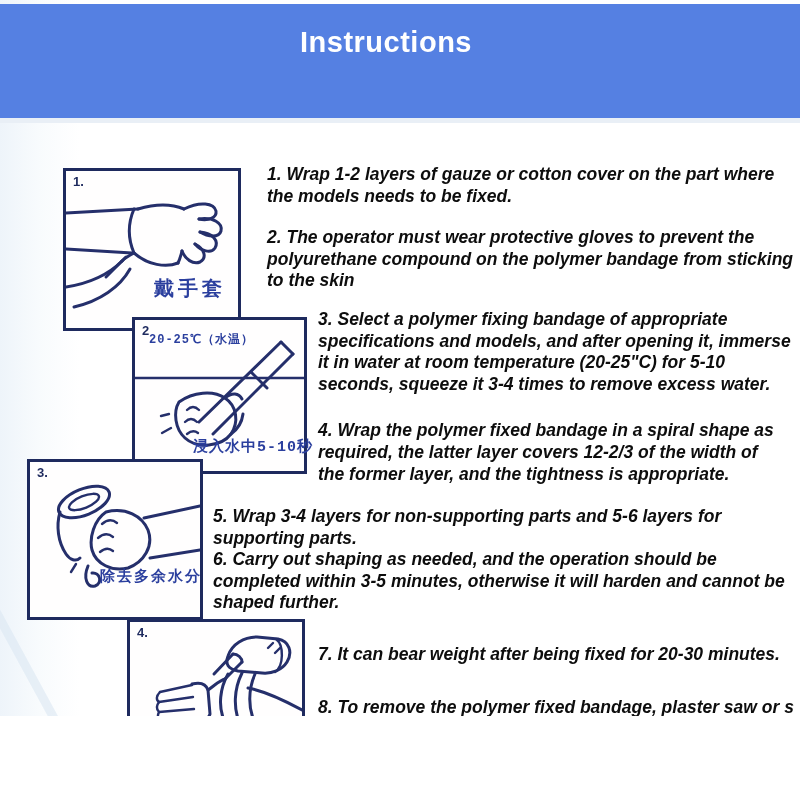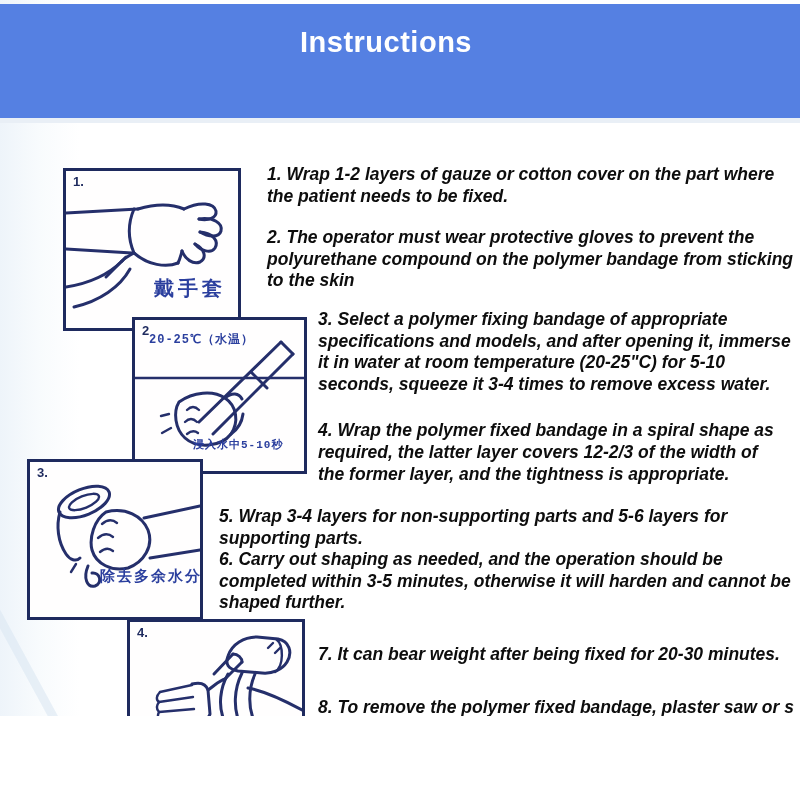--- a/index.html
+++ b/index.html
@@ -21,33 +21,33 @@
   .panel2{left:132px;top:317px;width:175px;height:157px;z-index:2;}
   .panel3{left:27px;top:459px;width:176px;height:161px;z-index:3;}
   .panel4{left:127px;top:619px;width:178px;height:155px;z-index:4;}
   .panel-num{position:absolute;left:7px;top:3px;font-size:13px;font-weight:bold;color:var(--box-border,#1e2a5e);}
   .caption{
     position:absolute;font-weight:bold;color:var(--caption-text,#2b3f9e);
     font-family:Liberation Mono, monospace;white-space:nowrap;
   }
   .cap1{left:88px;top:104px;font-size:20px;letter-spacing:4px;}
   .cap2top{left:14px;top:11px;font-size:12px;letter-spacing:1px;}
-  .cap2{left:58px;top:117px;font-size:11px;letter-spacing:1px;}
+  .cap2{left:58px;top:117px;font-size:15px;letter-spacing:1px;}
   .cap3{left:70px;top:105px;font-size:15px;letter-spacing:2px;}
   .cap4{left:74px;top:115px;font-size:16px;letter-spacing:2px;word-spacing:10px;}
   .illus{position:absolute;left:0;top:0;width:100%;height:100%;}
   .illus path,.illus ellipse,.illus line{
     fill:none;stroke:var(--illus-stroke,#252f6b);stroke-width:3;stroke-linecap:round;stroke-linejoin:round;
   }
   .thin{stroke-width:2.4 !important;}
   
   .textcol{position:absolute;color:var(--body-text,#0d0d0d);font-weight:bold;font-size:17.5px;line-height:21.6px;font-style:italic;}
   .block-a{left:267px;top:164px;}
   .block-b{left:318px;top:309px;}
-  .block-c{left:219px;top:506px;}
+  .block-c{left:213px;top:506px;}
   .block-d{left:318px;top:644px;}
   .step{margin:0;padding:0;}
   .mb-a{margin-bottom:20px;}
   .mb-b{margin-bottom:25px;}
   .mb-d{margin-bottom:31px;}
   .ln{display:block;white-space:nowrap;}
   
   .watermark{position:absolute;left:0;top:588px;width:250px;height:212px;z-index:0;opacity:.6;}
   .watermark path{fill:none;stroke:#dce8f3;stroke-width:9;stroke-linecap:round;}
 </style>
@@ -152,21 +152,21 @@
       <path class="thin" d="M29 90 C27 94 28 97 31 99"></path>
       <path d="M78 68 C84 64 90 58 95 57"></path>
     </svg>
     <span class="panel-num">4.</span>
     <span class="caption cap4">缠绕 塑性</span>
   </div>
 
   <div class="textcol block-a">
     <p class="step mb-a">
       <span class="ln">1. Wrap 1-2 layers of gauze or cotton cover on the part where</span>
-      <span class="ln">the patient needs to be fixed.</span>
+      <span class="ln">the models needs to be fixed.</span>
     </p>
     <p class="step">
       <span class="ln">2. The operator must wear protective gloves to prevent the</span>
       <span class="ln">polyurethane compound on the polymer bandage from sticking</span>
       <span class="ln">to the skin</span>
     </p>
   </div>
 
   <div class="textcol block-b">
     <p class="step mb-b">

